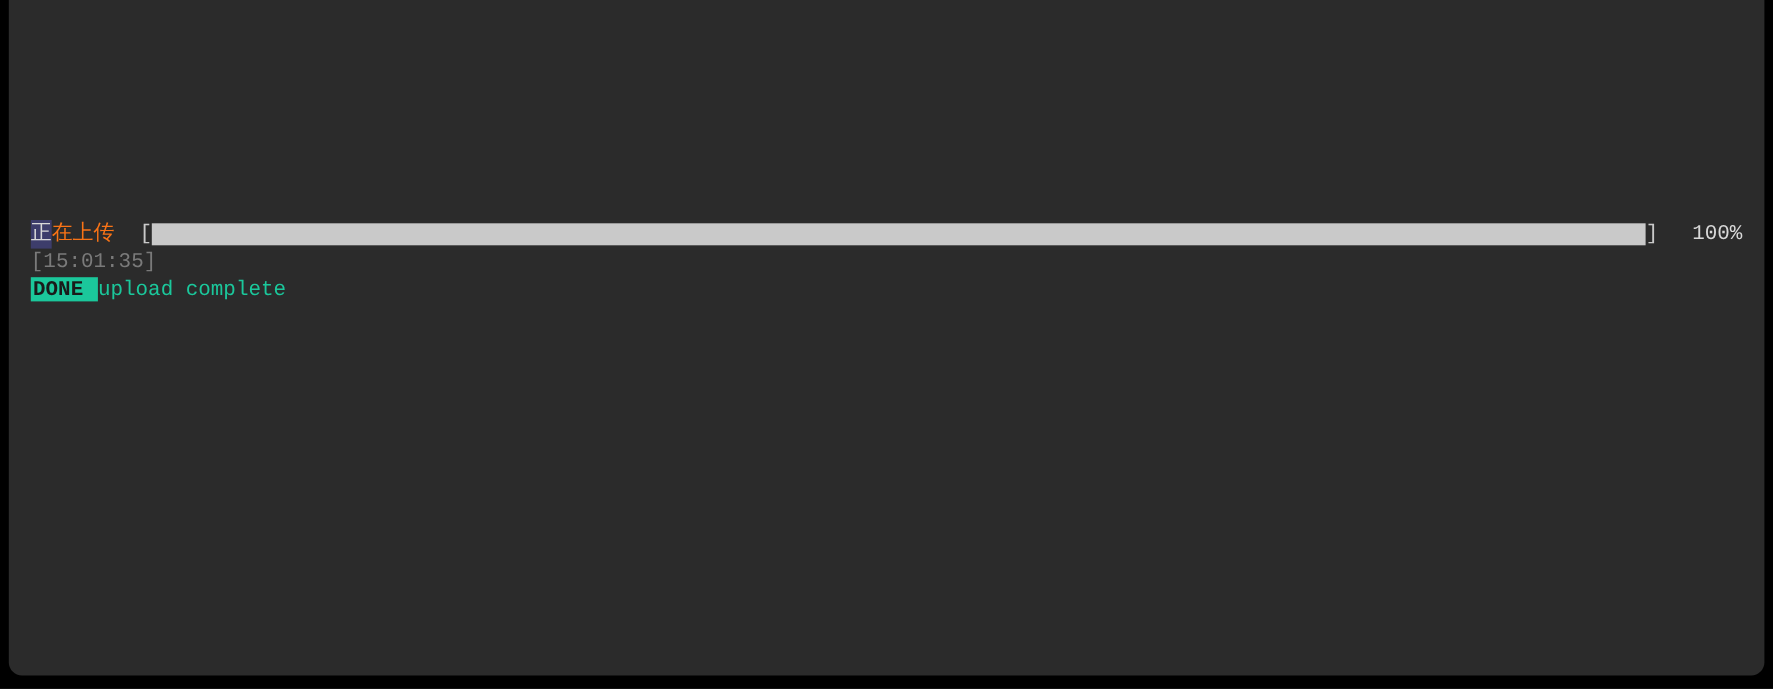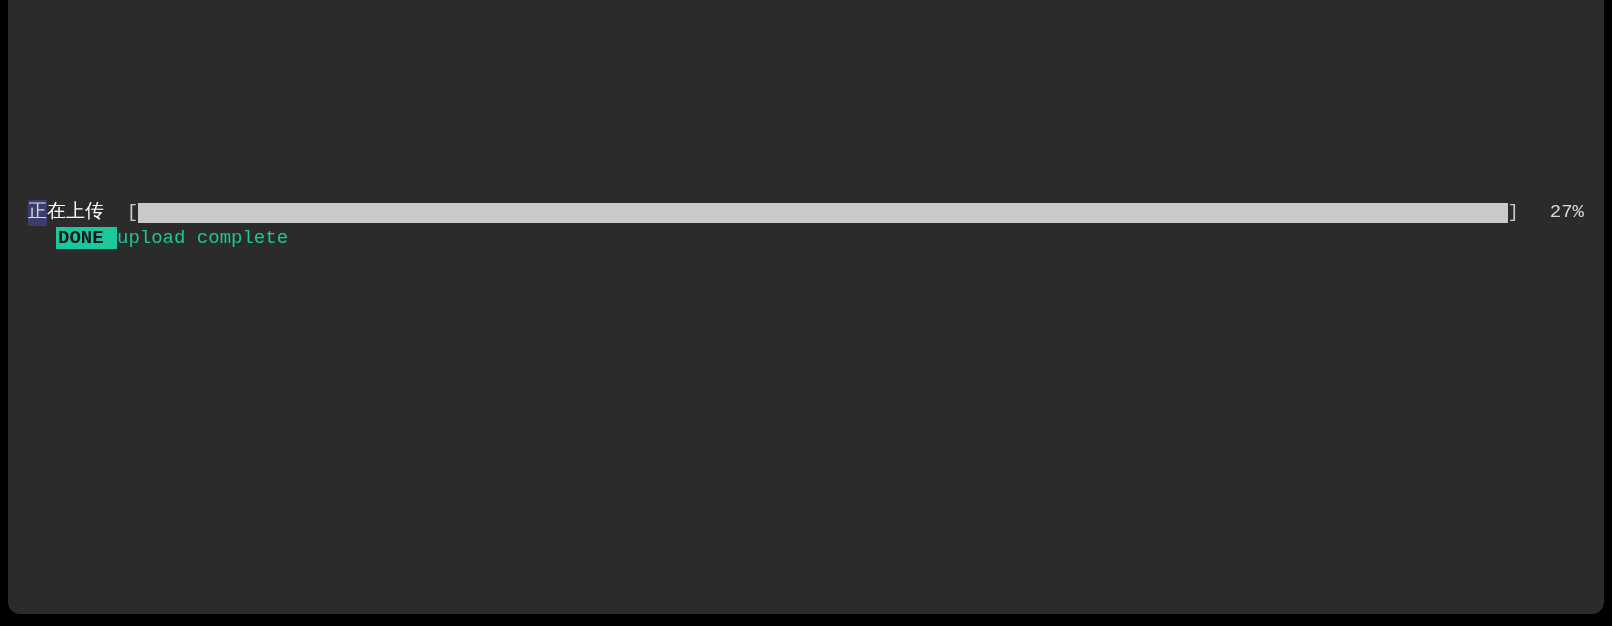--- a/index.html
+++ b/index.html
@@ -26,21 +26,21 @@
       color: #c9c9c9;
       position: relative;
     }
     .progress-line {
       display: flex;
       align-items: center;
       padding: 0 20px 0 20px;
       white-space: pre;
     }
     .uploading-label {
-      color: #ffffff;
+      color: #f97316;
     }
     .uploading-first-char {
       background: #3d3d6b;
       color: #d8d8d8;
     }
     .bracket {
       color: #c9c9c9;
     }
     .progress-bar {
       display: inline-block;
@@ -63,34 +63,34 @@
       background: #1bc79b;
       color: #1a1a1a;
       font-weight: bold;
       padding: 0 2px;
     }
     .green-text {
       color: #1bc79b;
     }
     .status-line {
       padding: 0 20px;
-      margin-left: 28px;
     }
     .spacer {
       height: 52px;
     }
   </style>
 </head>
 <body>
 
 <div class="terminal">
 
   <div class="progress-line">
-    <span class="uploading-first-char">正</span><span class="uploading-label">在上传 </span><span class="bracket"> [</span><span class="progress-bar"></span><span class="bracket">] </span><span class="percent"> 27%</span>
+    <span class="uploading-first-char">正</span><span class="uploading-label">在上传 </span><span class="bracket"> [</span><span class="progress-bar"></span><span class="bracket">] </span><span class="percent"> 100%</span>
   </div>
 
+  <div class="timestamp-line"><span class="dim">[</span><span class="dim">15:01:35</span><span class="dim">]</span></div>
 
   <div class="status-line"><span class="done-badge"> DONE </span><span class="green-text"> upload complete</span></div>
 
   <div class="spacer"></div>
 
 
 </div>
 
 </body></html>

